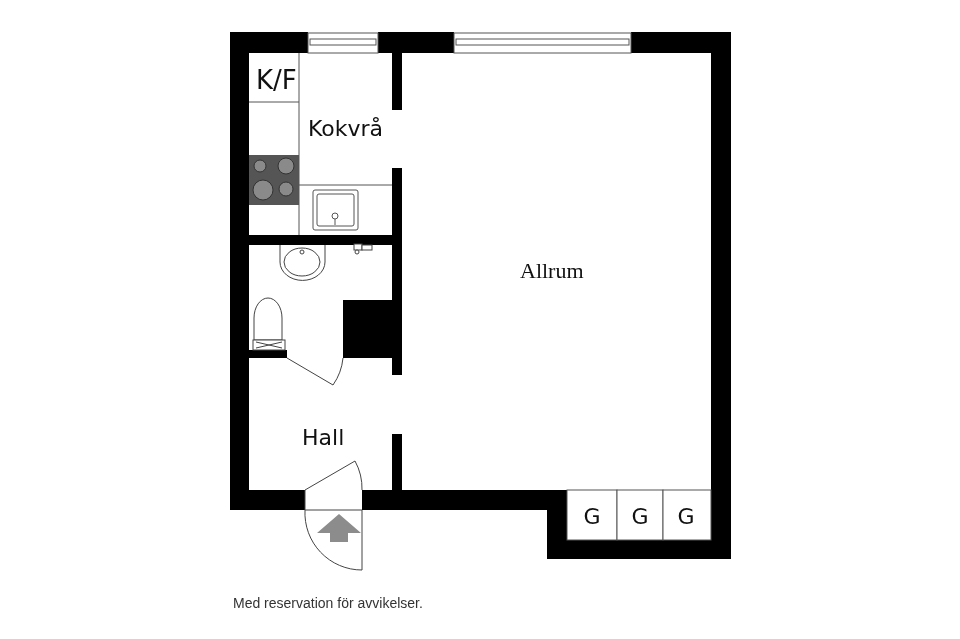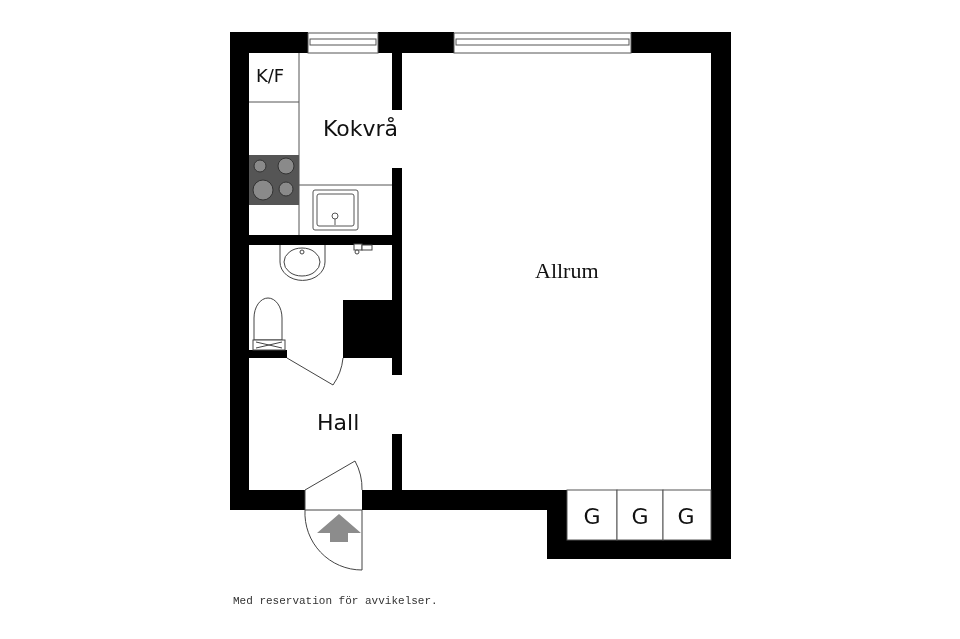--- a/index.html
+++ b/index.html
@@ -1,22 +1,22 @@
 <!DOCTYPE html>
 <html><head>
 <meta charset="utf-8">
 <style>
   html, body { margin: 0; padding: 0; background: #ffffff; }
   body { width: 960px; height: 639px; position: relative; overflow: hidden; font-family: "Liberation Sans", sans-serif; }
   #plan { position: absolute; left: 0; top: 0; }
   .label { position: absolute; color: #111; font-family: "DejaVu Sans", sans-serif; white-space: nowrap; }
-  .room-label { font-size: 22px; margin-left: 15px; }
-  .small-label { font-size: 18px; }
+  .room-label { font-size: 22px; }
+  .small-label { font-size: 26px; }
   .g-label { font-size: 22px; width: 46px; text-align: center; }
-  .footnote { position: absolute; left: 233px; top: 595px; font-size: 11px; color: #333; font-family: Liberation Mono, monospace; }
+  .footnote { position: absolute; left: 233px; top: 595px; font-size: 14px; color: #333; font-family: Liberation Sans, sans-serif; }
 </style>
 </head>
 <body>
 
 <svg id="plan" width="960" height="639" viewBox="0 0 960 639" xmlns="http://www.w3.org/2000/svg">
 
   <g fill="#000">
 
     <rect x="230" y="32" width="78" height="21"></rect>
     <rect x="378" y="32" width="76" height="21"></rect>
@@ -116,19 +116,19 @@
   <g fill="#fff" stroke="#555" stroke-width="1">
     <rect x="567" y="490" width="50" height="50"></rect>
     <rect x="617" y="490" width="46" height="50"></rect>
     <rect x="663" y="490" width="48" height="50"></rect>
   </g>
 </svg>
 
 <div class="label small-label" style="left:256px; top:65px;">K/F</div>
 <div class="label room-label" style="left:308px; top:116px;">Kokvrå</div>
 <div class="label room-label" style="left:520px; top:258px;font-family:Liberation Serif, serif;">Allrum</div>
-<div class="label room-label" style="left:302px; top:410px;">Hall</div>
+<div class="label room-label" style="left:302px; top:425px;">Hall</div>
 
 <div class="label g-label" style="left:569px; top:504px;">G</div>
 <div class="label g-label" style="left:617px; top:504px;">G</div>
 <div class="label g-label" style="left:663px; top:504px;">G</div>
 
 <div class="footnote">Med reservation för avvikelser.</div>
 
 </body></html>

